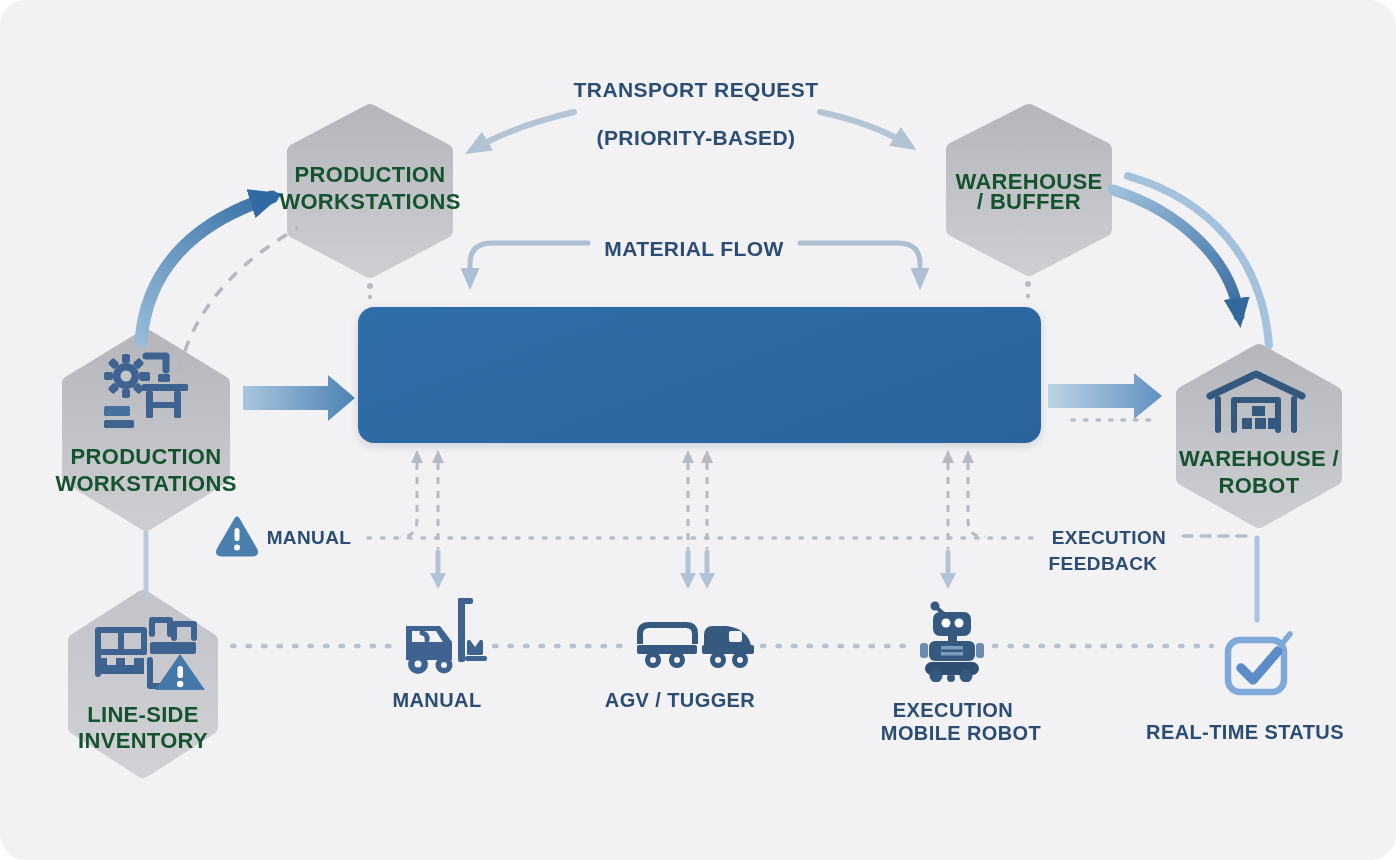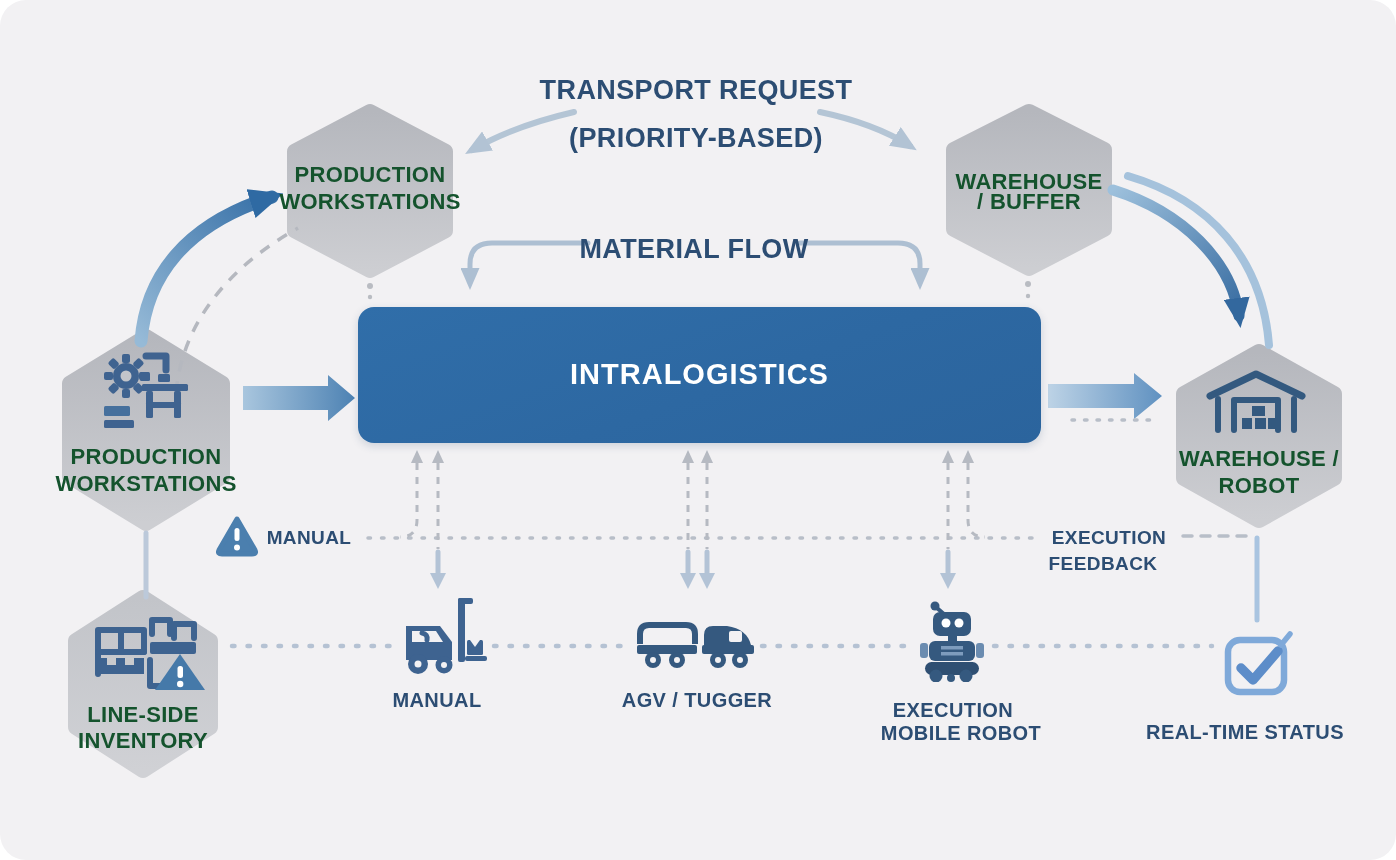--- a/index.html
+++ b/index.html
@@ -1,21 +1,21 @@
 <!DOCTYPE html>
 <html><head>
 <meta charset="utf-8">
 <style>
   html,body{margin:0;padding:0;background:#ffffff;}
   body{font-family:"Liberation Sans", sans-serif; -webkit-font-smoothing:antialiased;}
   #canvas{position:relative;width:1396px;height:860px;background:#f2f1f3;border-radius:26px;overflow:hidden;margin:0 auto;}
   svg{display:block;}
   #wires{position:absolute;left:0;top:0;}
   .lbl{position:absolute;transform:translate(-50%,-50%);font-weight:600;color:#2c4d73;letter-spacing:.4px;white-space:nowrap;}
-  .lbl.big{font-size:27px;}
+  .lbl.big{font-size:21px;}
   .lbl.mid{font-size:20px;}
   .lbl.sm{font-size:19px;}
   .hexlbl{position:absolute;transform:translate(-50%,-50%);font-weight:700;color:#14532d;font-size:22px;letter-spacing:.3px;white-space:nowrap;}
   #orchestrator-box{position:absolute;left:358px;top:307px;width:683px;height:136px;border-radius:16px;
      background:linear-gradient(160deg,#306ea9 0%,#2d68a2 55%,#2b649d 100%);
      box-shadow:0 3px 8px rgba(40,70,110,.18);
      display:flex;flex-direction:column;align-items:center;justify-content:center;gap:4px;}
   #orchestrator-box .boxline{color:#fff;font-size:29px;font-weight:600;letter-spacing:1px;white-space:nowrap;line-height:1.15;}
   .iconwrap{position:absolute;}
 </style>
@@ -130,21 +130,20 @@
     </g>
     <g fill="#b3c3d6">
       <polygon points="430,573 446,573 438,589"></polygon>
         <polygon points="680,573 696,573 688,589"></polygon>
       <polygon points="699,573 715,573 707,589"></polygon>
         <polygon points="940,573 956,573 948,589"></polygon>
     </g>
   </svg>
 
   <div id="orchestrator-box">
-    <div class="boxline">INTRALOGISTICS</div>
   </div>
 
   <div class="hexlbl" style="left:370px;top:175px;">PRODUCTION</div>
   <div class="hexlbl" style="left:370px;top:202px;">WORKSTATIONS</div>
 
   <div class="hexlbl" style="left:1029px;top:175px;margin-top:7px;">WAREHOUSE</div>
   <div class="hexlbl" style="left:1029px;top:202px;">/ BUFFER</div>
 
   <div class="hexlbl" style="left:146px;top:457px;">PRODUCTION</div>
   <div class="hexlbl" style="left:146px;top:484px;">WORKSTATIONS</div>
@@ -156,21 +155,21 @@
   <div class="hexlbl" style="left:143px;top:741px;">INVENTORY</div>
 
   <div class="lbl big" style="left:696px;top:90px;">TRANSPORT REQUEST</div>
   <div class="lbl big" style="left:696px;top:121px;margin-top:17px;">(PRIORITY-BASED)</div>
   <div class="lbl big" style="left:694px;top:249px;">MATERIAL FLOW</div>
   <div class="lbl sm" style="left:309px;top:538px;">MANUAL</div>
   <div class="lbl sm" style="left:1109px;top:538px;">EXECUTION</div>
   <div class="lbl sm" style="left:1103px;top:564px;">FEEDBACK</div>
 
   <div class="lbl mid" style="left:437px;top:700px;">MANUAL</div>
-  <div class="lbl mid" style="left:697px;top:700px;text-align:center;">AGV / TUGGER</div>
+  <div class="lbl mid" style="left:680px;top:700px;text-align:center;">AGV / TUGGER</div>
   <div class="lbl mid" style="left:953px;top:710px;">EXECUTION</div>
   <div class="lbl mid" style="left:953px;top:733px;margin-left:8px;">MOBILE ROBOT</div>
   <div class="lbl mid" style="left:1245px;top:732px;">REAL-TIME STATUS</div>
 
   <svg class="iconwrap" style="left:100px;top:350px;" width="92" height="82" viewBox="0 0 92 82">
     <g fill="#3f6390">
       <g>
         <rect x="22" y="4" width="8" height="9" rx="2"></rect>
         <rect x="22" y="4" width="8" height="9" rx="2" transform="rotate(45 26 26)"></rect>
         <rect x="22" y="4" width="8" height="9" rx="2" transform="rotate(90 26 26)"></rect>

